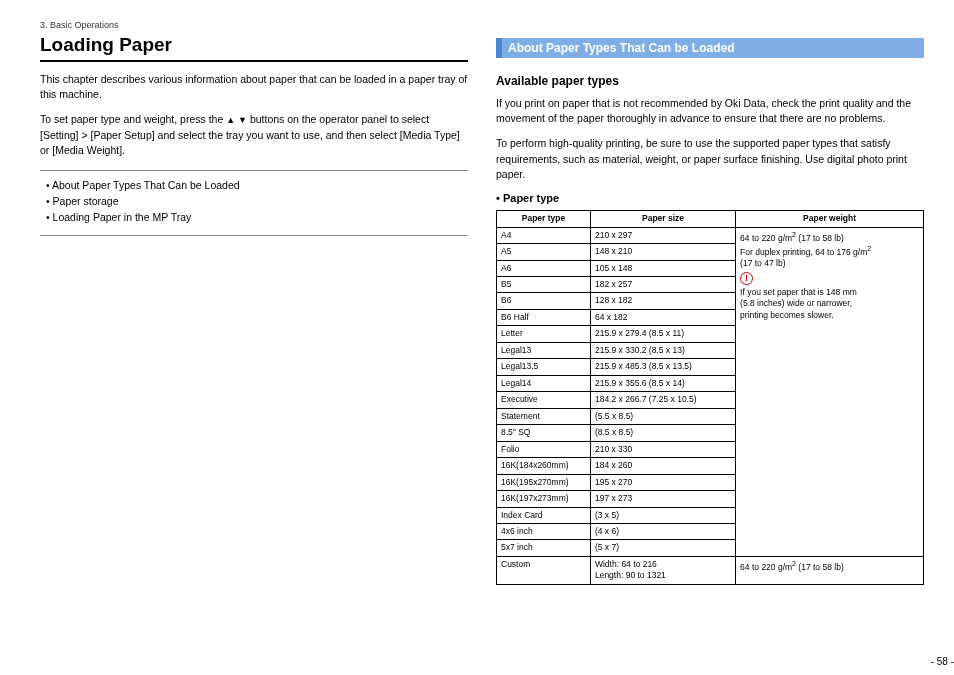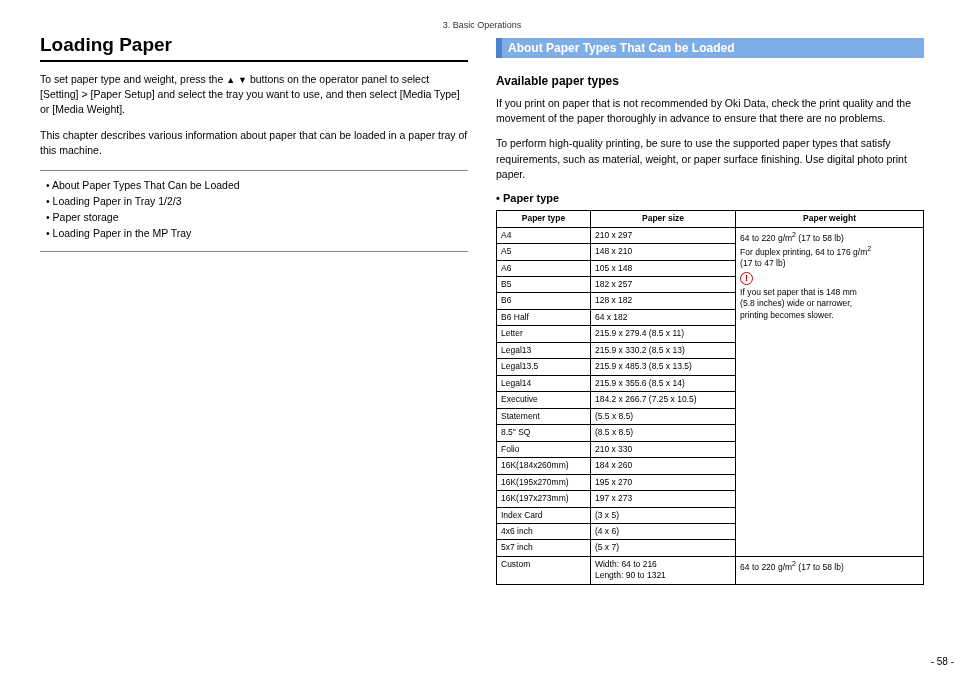--- a/index.html
+++ b/index.html
@@ -7,21 +7,21 @@
     font-family: Arial, Helvetica, sans-serif;
     font-size: 11px;
     color: #000;
     width: 954px;
     height: 675px;
     box-sizing: border-box;
     padding: 20px 30px 10px 40px;
     position: relative;
   }
   .breadcrumb {
-    text-align: center;
+    text-align: left;
     font-size: 9px;
     color: #333;
     margin-bottom: 4px;
   }
   .columns {
     display: flex;
     gap: 28px;
   }
   .col {
     flex: 1;
@@ -99,28 +99,27 @@
 </head>
 <body>
 
 <div class="breadcrumb">3. Basic Operations</div>
 
 <div class="columns">
 
   <div class="col">
     <h1>Loading Paper</h1>
     <hr class="hr-heavy">
+    <p>This chapter describes various information about paper that can be loaded in a paper tray of this machine.</p>
     <p>
       <span>To set paper type and weight, press the </span><span class="arrow">▲</span> <span class="arrow">▼</span><span> buttons on the operator panel to select [Setting] &gt; [Paper Setup] and select the tray you want to use, and then select [Media Type] or [Media Weight].</span>
     </p>
-    <p>This chapter describes various information about paper that can be loaded in a paper tray of this machine.</p>
     <hr class="hr-light">
     <ul class="toc">
       <li>About Paper Types That Can be Loaded</li>
-      <li>Loading Paper in Tray 1/2/3</li>
       <li>Paper storage</li>
       <li>Loading Paper in the MP Tray</li>
     </ul>
     <hr class="hr-light">
   </div>
 
   <div class="col">
     <div class="section-bar">About Paper Types That Can be Loaded</div>
     <h3>Available paper types</h3>
     <p>If you print on paper that is not recommended by Oki Data, check the print quality and the movement of the paper thoroughly in advance to ensure that there are no problems.</p>

